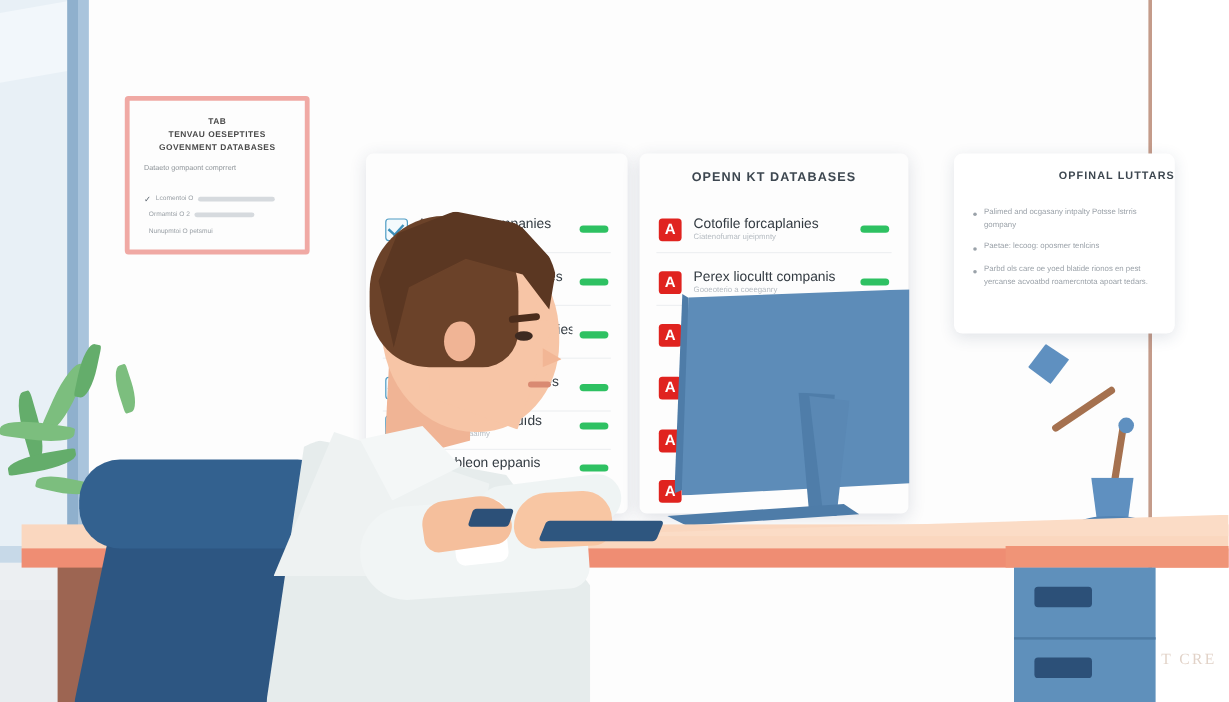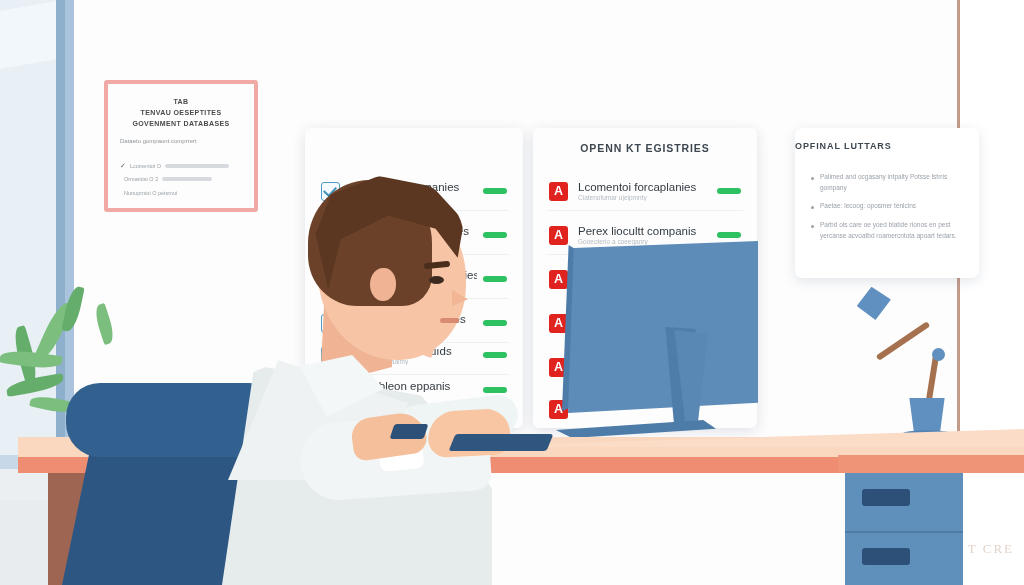--- a/index.html
+++ b/index.html
@@ -134,21 +134,21 @@
   .abox{width:19px;height:19px;background:#e0231f;border-radius:3px;flex:0 0 auto;
         color:#fff;font-size:12.5px;font-weight:700;line-height:19px;text-align:center;}
   .ltext{margin-left:10px;flex:1 1 auto;min-width:0;}
   .ltitle{font-size:11.5px;color:#333b42;white-space:nowrap;overflow:hidden;}
   .lsub{font-size:6.5px;color:#b6bcc2;margin-top:1px;white-space:nowrap;overflow:hidden;}
   .pill{width:24px;height:5.5px;background:#2ec162;border-radius:3px;flex:0 0 auto;margin-left:6px;}
 
   
   .info-card{position:absolute;left:795px;top:128px;width:184px;height:150px;background:#ffffff;
              border-radius:7px;box-shadow:0 3px 12px rgba(40,60,90,.13);}
-  .info-title{text-align:left;font-size:9px;font-weight:700;letter-spacing:.9px;color:#3d4750;margin-top:13px;}
+  .info-title{text-align:right;font-size:9px;font-weight:700;letter-spacing:.9px;color:#3d4750;margin-top:13px;}
   .bullet{position:absolute;display:flex;gap:6px;left:16px;right:14px;}
   .bullet-dot{width:3px;height:3px;background:#9aa2a9;border-radius:50%;margin-top:5px;flex:0 0 auto;}
   .bullet-txt{font-size:6.5px;color:#9ba2a9;line-height:10.5px;}
 
   .watermark{position:absolute;right:10px;bottom:28px;font-size:13px;letter-spacing:2px;
              color:#d8c4b6;opacity:.75;font-family:"Liberation Serif",serif;}
 </style>
 </head>
 <body>
 
@@ -268,26 +268,26 @@
       <span class="cbox"></span>
       <span class="ltext">
         <span class="ltitle" style="display:block;">Porerelures onpakier</span>
         <span class="lsub" style="display:block;">Eiesawert nr zipsiaatfd</span>
       </span>
       <span class="pill"></span>
     </div>
   </div>
 
   <div class="list-card" style="left:533px;top:128px;width:224px;height:300px;">
-    <div class="card-title" style="margin-top:14px;">OPENN KT EGISTRIES</div>
+    <div class="card-title" style="margin-top:14px;">OPENN KT DATABASES</div>
 
     <div class="lrow" style="top:44px;height:38px;">
       <span class="abox">A</span>
       <span class="ltext">
-        <span class="ltitle" style="display:block;">Lcomentoi forcaplanies</span>
+        <span class="ltitle" style="display:block;">Cotofile forcaplanies</span>
         <span class="lsub" style="display:block;">Ciatenofumar ujeipmnty</span>
       </span>
       <span class="pill"></span>
     </div>
     <div class="lrow-sep" style="top:82px;"></div>
 
     <div class="lrow" style="top:88px;height:38px;">
       <span class="abox">A</span>
       <span class="ltext">
         <span class="ltitle" style="display:block;">Perex liocultt companis</span>

